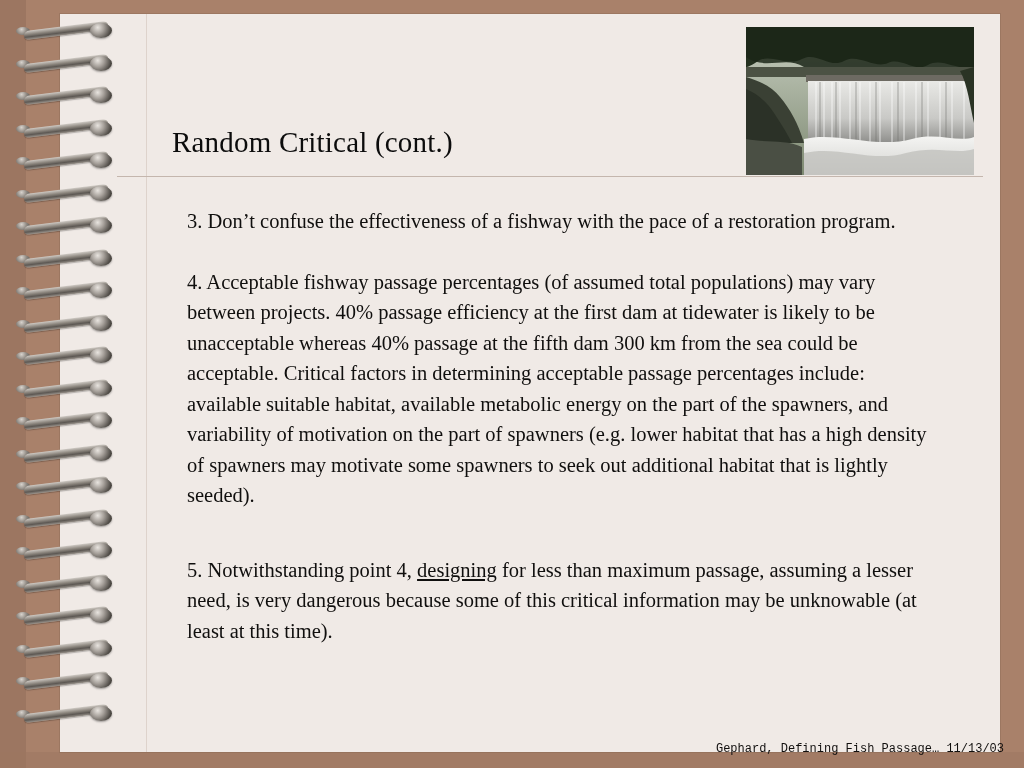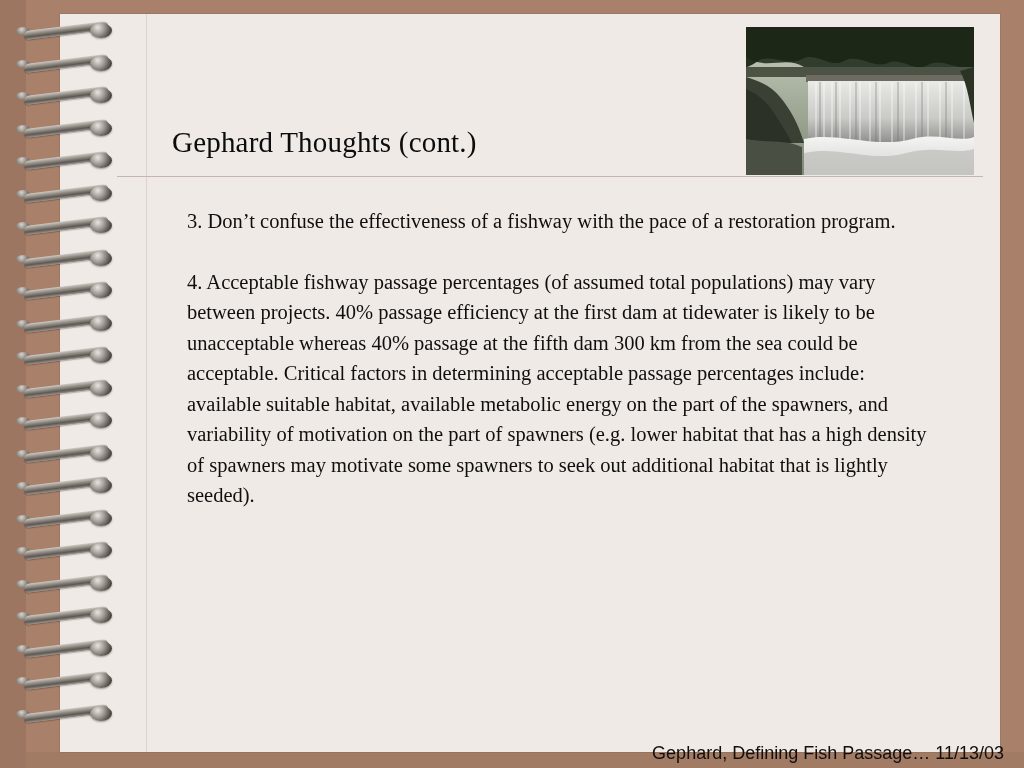--- a/index.html
+++ b/index.html
@@ -137,24 +137,24 @@
     color: #100f0e;
   }
   .para { margin: 0 0 0 12px; }
   .gap-a { height: 30px; }
   .gap-b { height: 44px; }
   .u { text-decoration: underline; }
   
   .footer {
     position: absolute;
     right: 20px;
-    bottom: 4px;
-    font-size: 18px;
+    bottom: 12px;
+    font-size: 12px;
     color: #110f0e;
-    font-family: Liberation Sans, sans-serif;
+    font-family: Liberation Mono, monospace;
   }
 </style>
 </head>
 <body>
 
 <div id="slide">
 
   <div class="frame-left-shade"></div>
   <div class="frame-bottom-shade"></div>
 
@@ -333,24 +333,25 @@
 
       <path d="M58 112 C90 104 130 122 166 112 C192 105 212 116 228 110 L228 148 L58 148 Z" fill="url(#foam)"></path>
       <path d="M58 126 C92 118 126 136 160 126 C190 118 210 128 228 122 L228 148 L58 148 Z" fill="#bfbfbb" opacity=".75"></path>
 
       <path d="M0 112 C20 116 40 112 56 120 L56 148 L0 148 Z" fill="#4a4f44"></path>
 
       <path d="M214 44 C222 58 224 80 228 96 L228 40 Z" fill="#2a3324"></path>
     </svg>
   </div>
 
-  <div class="title">Gephard Thoughts (cont.)</div>
+  <div class="title">Random Critical (cont.)</div>
   <div class="title-rule"></div>
 
   <div class="body">
     <p class="para">3. Don’t confuse the effectiveness of a fishway with the pace of a restoration program.</p>
     <div class="gap-a"></div>
     <p class="para">4. Acceptable fishway passage percentages (of assumed total populations) may vary between projects. 40% passage efficiency at the first dam at tidewater is likely to be unacceptable whereas 40% passage at the fifth dam 300 km from the sea could be acceptable. Critical factors in determining acceptable passage percentages include: available suitable habitat, available metabolic energy on the part of the spawners, and variability of motivation on the part of spawners (e.g. lower habitat that has a high density of spawners may motivate some spawners to seek out additional habitat that is lightly seeded).</p>
     <div class="gap-b"></div>
+    <p class="para"><span>5. Notwithstanding point 4, </span><span class="u">designing</span><span> for less than maximum passage, assuming a lesser need, is very dangerous because some of this critical information may be unknowable (at least at this time).</span></p>
   </div>
 
   <div class="footer">Gephard, Defining Fish Passage… 11/13/03</div>
 </div>
 
 </body></html>

